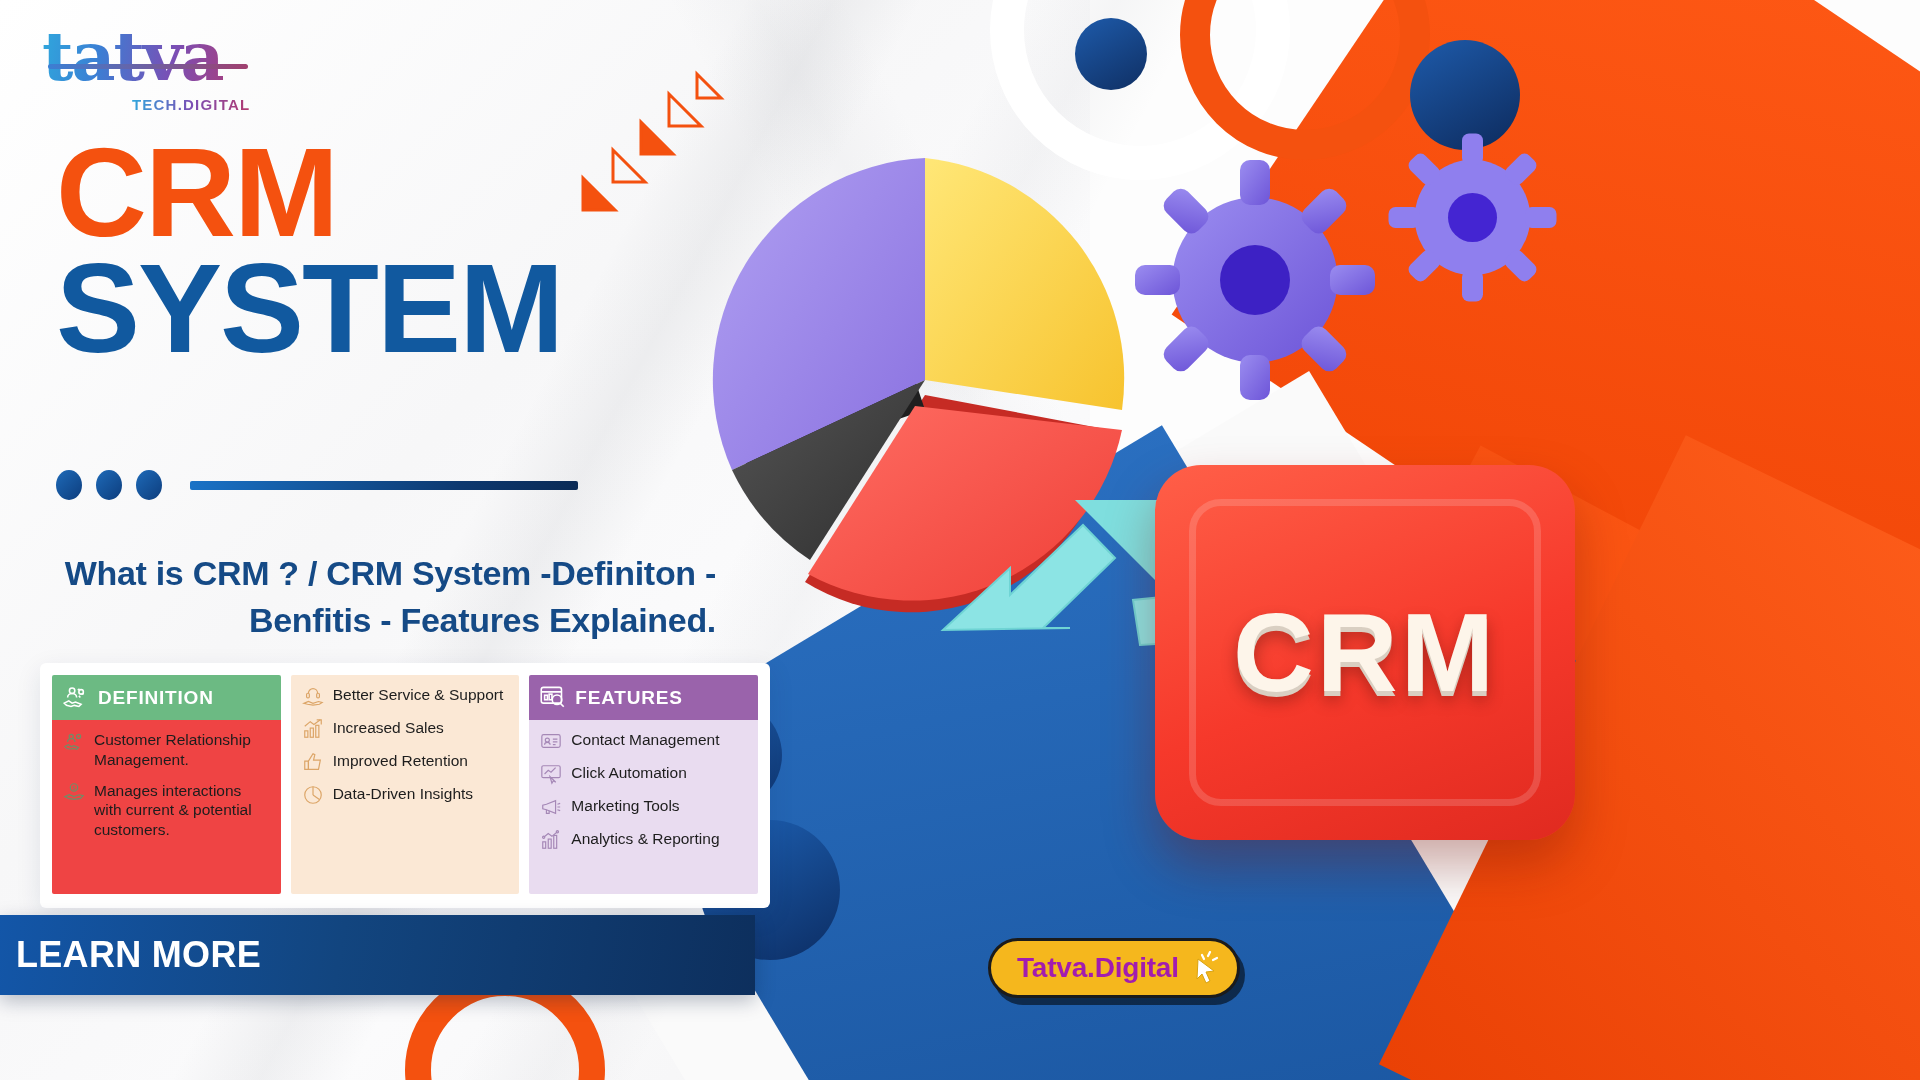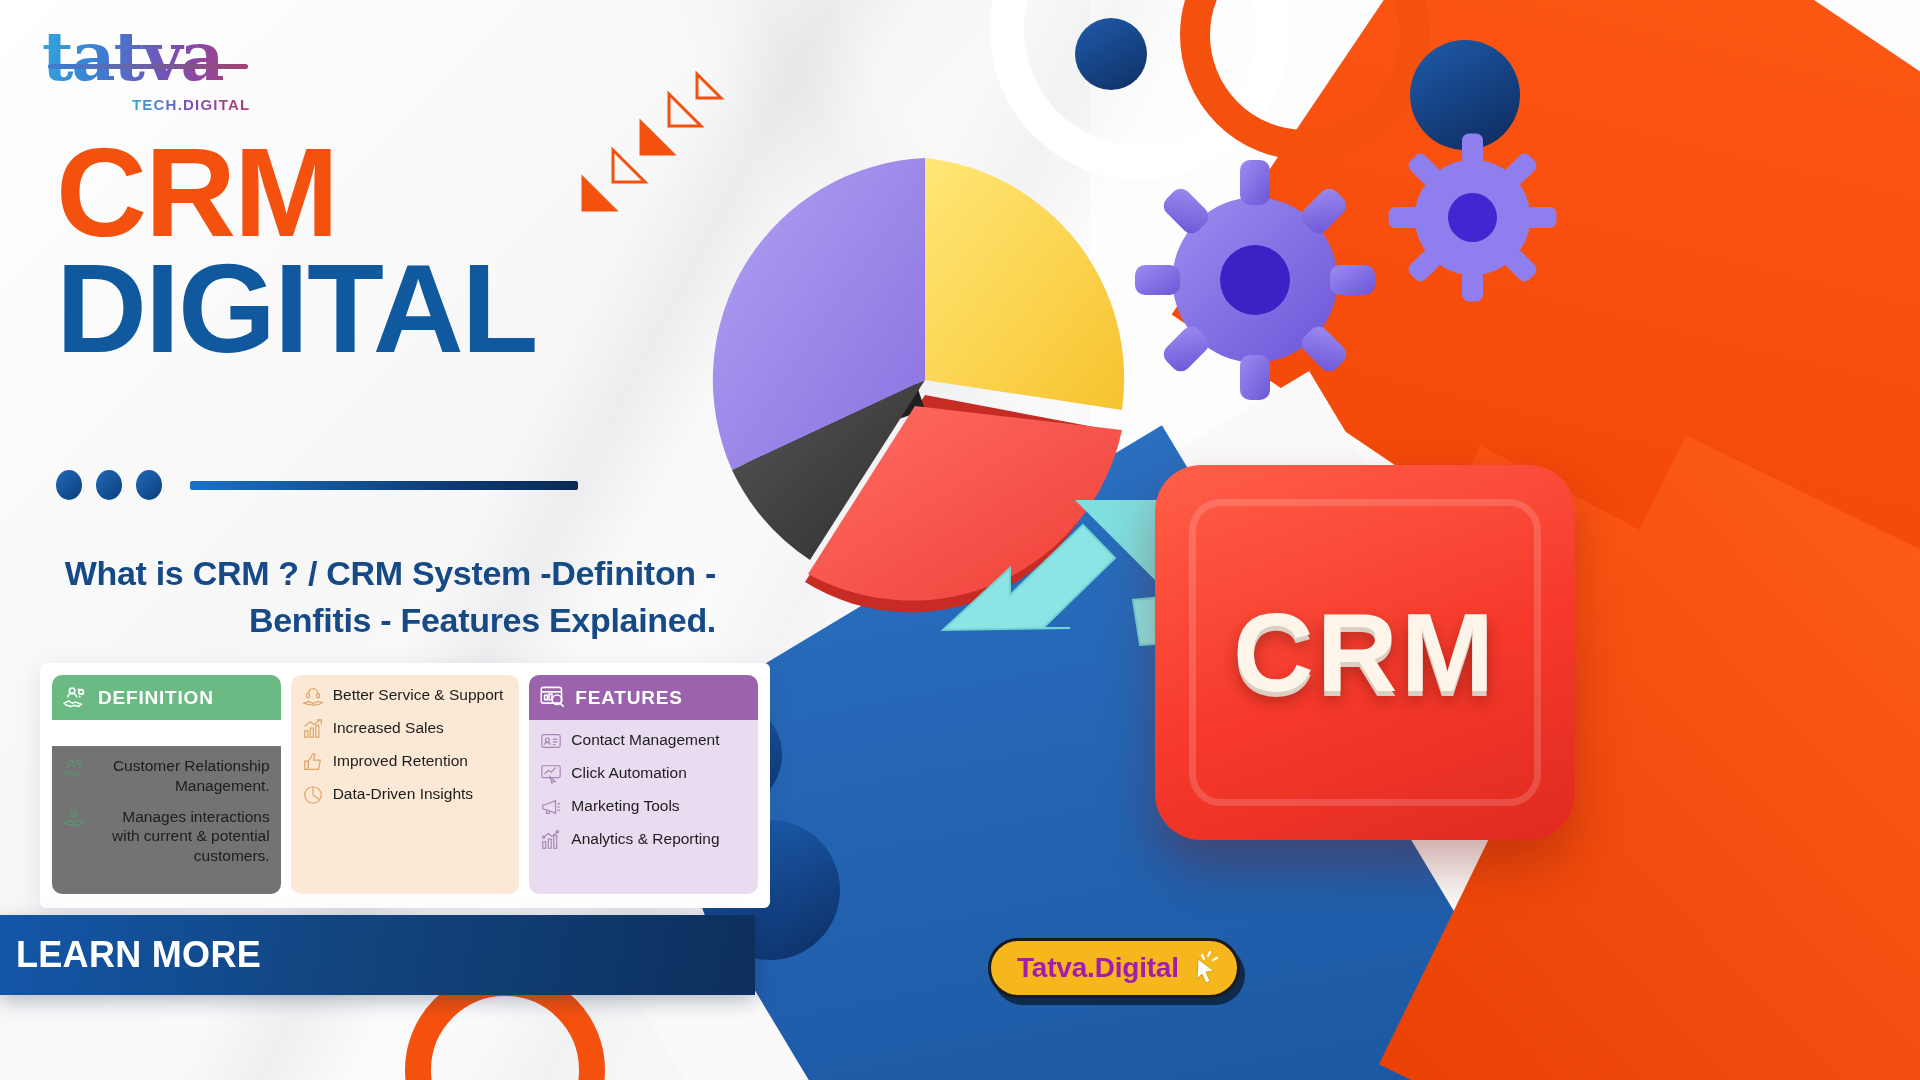--- a/index.html
+++ b/index.html
@@ -177,34 +177,34 @@
   }
 
   
   .cards {
     position: absolute; left: 40px; top: 663px; width: 730px; height: 245px;
     background: #ffffff; border-radius: 6px;
     box-shadow: 0 8px 26px rgba(20,40,80,0.10);
     display: flex; gap: 10px; padding: 12px 12px 14px 12px;
     z-index: 12;
   }
-  .card { flex: 1; border-radius: 10px; overflow: hidden; display: flex; flex-direction: column; text-align: right; }
+  .card { flex: 1; border-radius: 2px; overflow: hidden; display: flex; flex-direction: column; }
   .card .hd {
     display: flex; align-items: center; gap: 9px;
     padding: 9px 10px; color: #fff;
     font-size: 19px; font-weight: bold; letter-spacing: 0.8px;
   }
   .card .bd { flex: 1; padding: 10px 11px 8px 11px; }
   .row { display: flex; gap: 9px; align-items: flex-start; margin-bottom: 11px; }
   .row .tx { font-size: 15.5px; line-height: 1.28; color: #1d1d1d; }
   .ic { flex: 0 0 auto; width: 22px; height: 22px; opacity: 0.85; }
   .hd .ic { width: 27px; height: 27px; opacity: 1; }
 
   .card-def .hd { background: #6cba83; }
-  .card-def .bd { background: #737373; margin-top: 26px; }
+  .card-def .bd { background: #ef4444; }
   .card-ben .hd { background: #f0913f; }
   .card-ben .bd { background: #fbe8d5; }
   .card-fea .hd { background: #9a63ab; }
   .card-fea .bd { background: #e9dcf0; }
 
   
   .cta {
     position: absolute; left: 0; top: 915px; width: 755px; height: 80px;
     background: linear-gradient(100deg, #1356a8 0%, #12457f 45%, #0d2f5d 100%);
     display: flex; align-items: center; z-index: 13;
@@ -360,21 +360,21 @@
 <div class="content">
 
   <div class="logo">
     <div class="logo-word">tatva</div>
     <div class="logo-strike"></div>
     <div class="logo-sub">TECH.DIGITAL</div>
   </div>
 
   <div class="headline">
     <div class="l1">CRM</div>
-    <div class="l2">DIGITAL</div>
+    <div class="l2">SYSTEM</div>
   </div>
 
   <div class="divider">
     <span class="d"></span>
     <span class="d"></span>
     <span class="d"></span>
     <span class="bar"></span>
   </div>
 
   <div class="subhead">What is CRM ? / CRM System -Definiton - Benfitis - Features Explained.</div>

